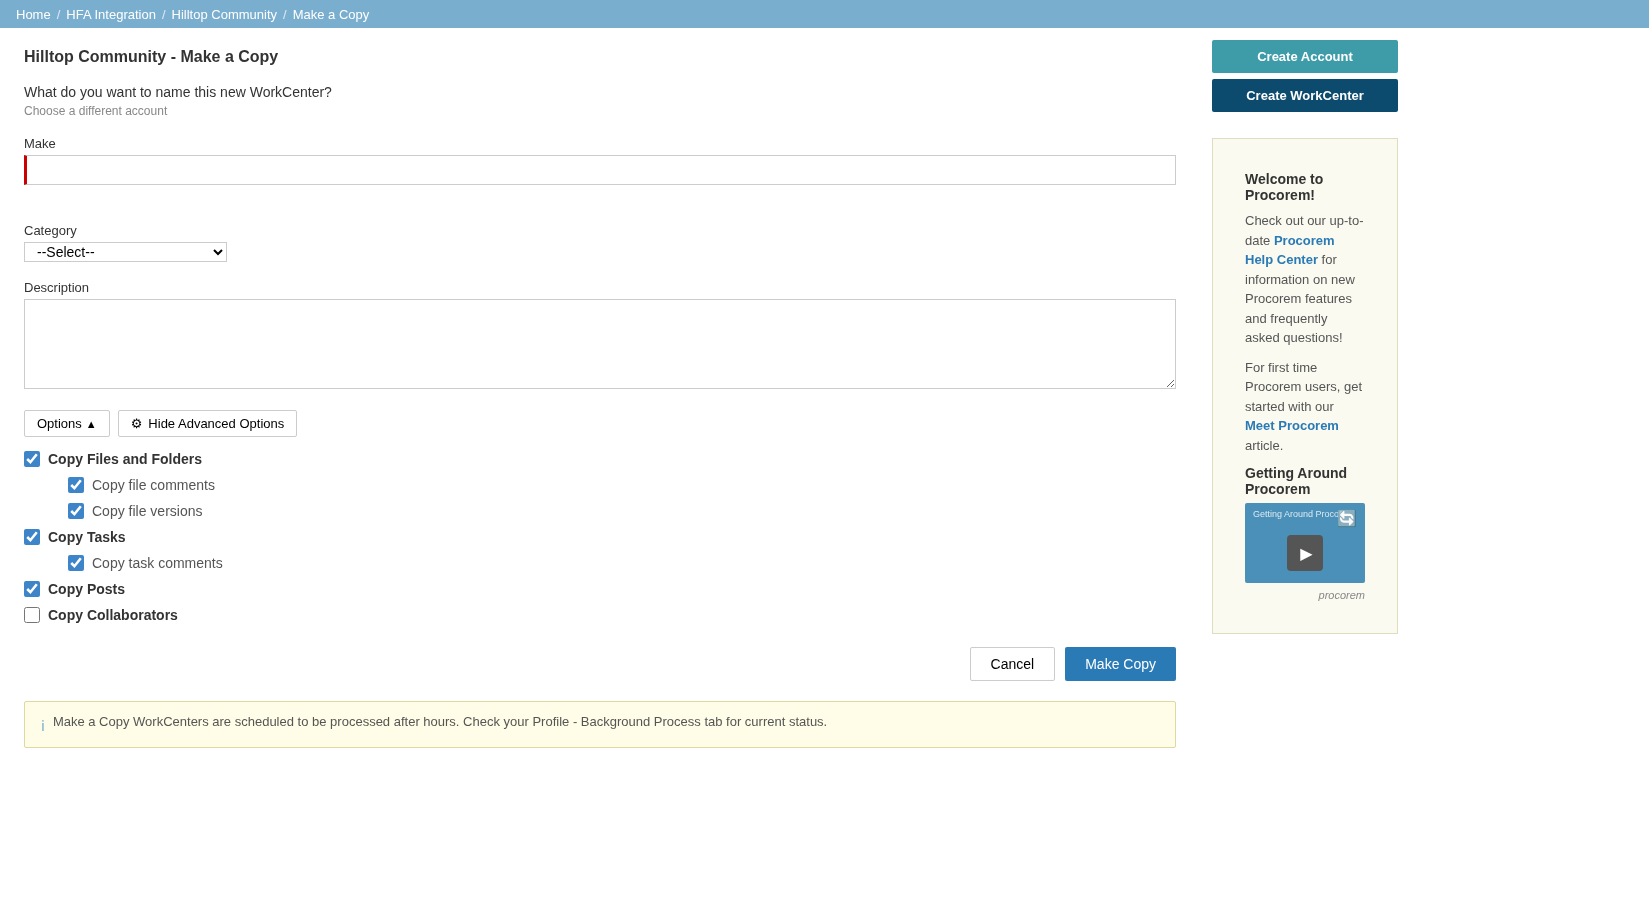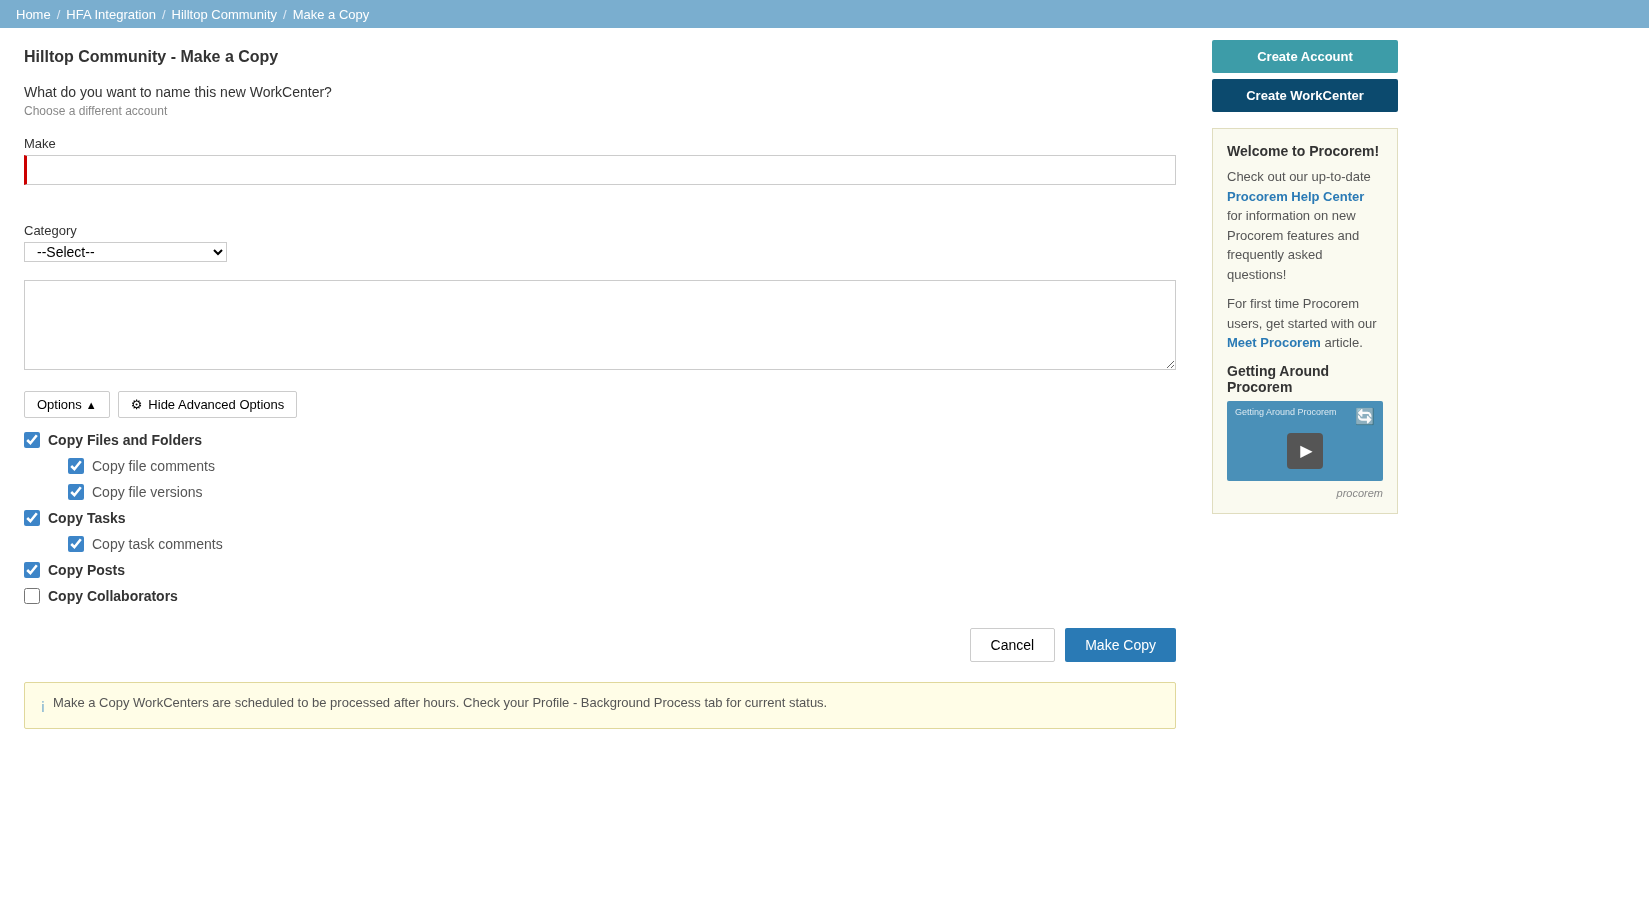--- a/index.html
+++ b/index.html
@@ -226,22 +226,22 @@
     }
     .btn-create-workcenter {
       background: #0c4a6e;
       color: #fff;
     }
 
     
     .welcome-card {
       background: #fafaf0;
       border: 1px solid #e0ddbf;
-      padding: 14px;
-      margin-top: 16px;
+      padding: 32px;
+      margin-top: 26px;
       font-size: 13px;
       color: #333;
     }
     .welcome-card h3 {
       font-size: 14px;
       font-weight: bold;
       margin-bottom: 8px;
       color: #333;
     }
     .welcome-card p {
@@ -354,20 +354,21 @@
     <div class="form-group">
       <label class="form-label">Category</label>
       <select class="form-select">
         <option>--Select--</option>
         <option>Option 1</option>
         <option>Option 2</option>
       </select>
     </div>
 
     <div class="form-group">
+      <label class="form-label">Description</label>
       <textarea class="form-textarea" style=""></textarea>
     </div>
 
     <div class="options-row">
       <button class="btn-options">
         <span>Options</span>
         <span class="caret-icon">▲</span>
       </button>
       <button class="btn-hide-advanced">
         <span class="gear-icon">⚙</span>

